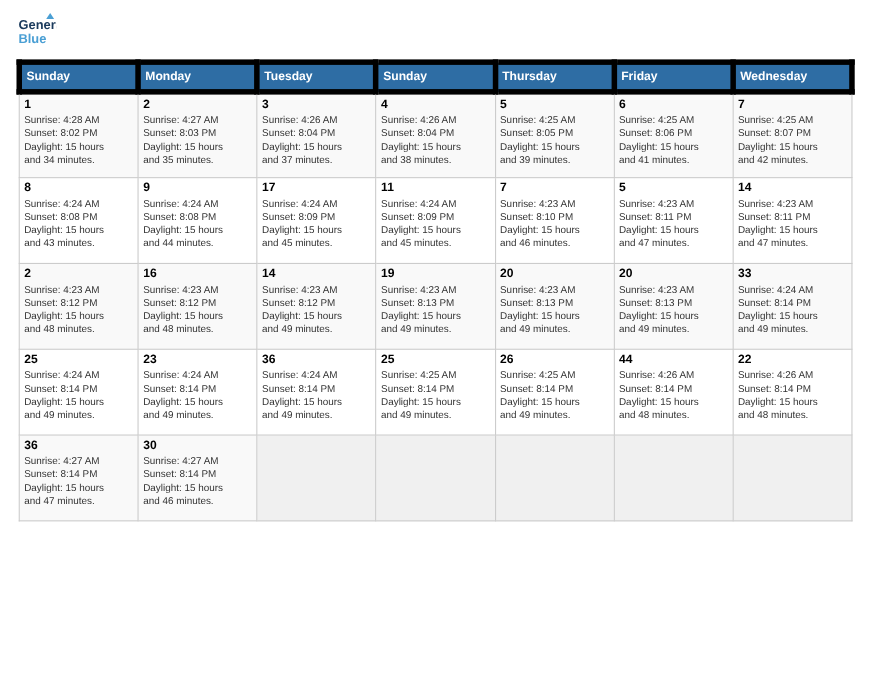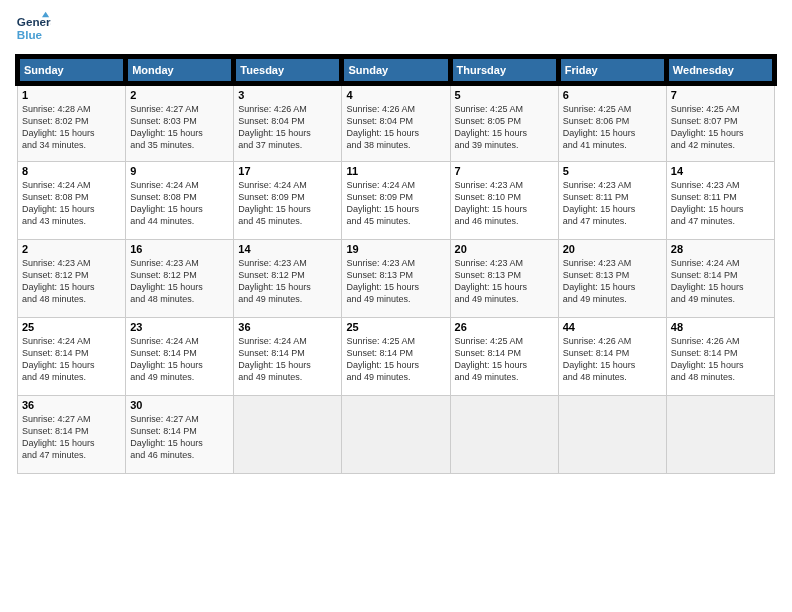--- a/index.html
+++ b/index.html
@@ -253,21 +253,21 @@
 and 49 minutes.</div>
           </td>
           <td>
             <span class="day-num">20</span>
             <div class="day-info" style="white-space: pre-line;">Sunrise: 4:23 AM
 Sunset: 8:13 PM
 Daylight: 15 hours
 and 49 minutes.</div>
           </td>
           <td>
-            <span class="day-num">28</span>
+            <span class="day-num">33</span>
             <div class="day-info" style="white-space: pre-line;">Sunrise: 4:24 AM
 Sunset: 8:14 PM
 Daylight: 15 hours
 and 49 minutes.</div>
           </td>
         </tr>
         <tr>
           <td>
             <span class="day-num">25</span>
             <div class="day-info" style="white-space: pre-line;">Sunrise: 4:24 AM
@@ -304,21 +304,21 @@
 and 49 minutes.</div>
           </td>
           <td>
             <span class="day-num">44</span>
             <div class="day-info" style="white-space: pre-line;">Sunrise: 4:26 AM
 Sunset: 8:14 PM
 Daylight: 15 hours
 and 48 minutes.</div>
           </td>
           <td>
-            <span class="day-num">48</span>
+            <span class="day-num">22</span>
             <div class="day-info" style="white-space: pre-line;">Sunrise: 4:26 AM
 Sunset: 8:14 PM
 Daylight: 15 hours
 and 48 minutes.</div>
           </td>
         </tr>
         <tr>
           <td>
             <span class="day-num">36</span>
             <div class="day-info" style="white-space: pre-line;">Sunrise: 4:27 AM

